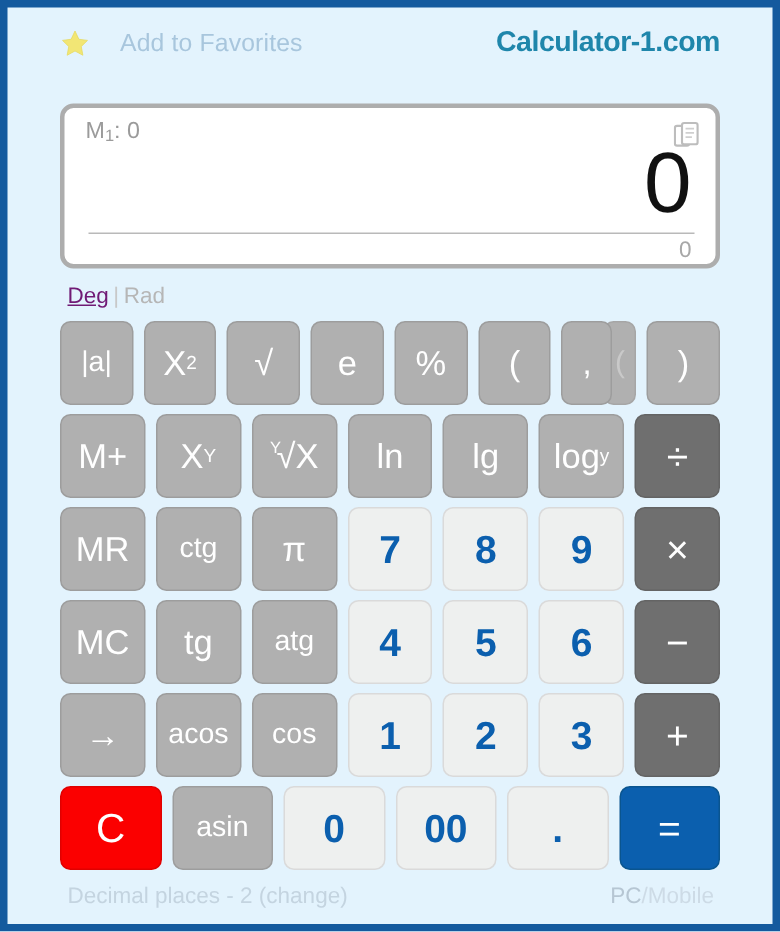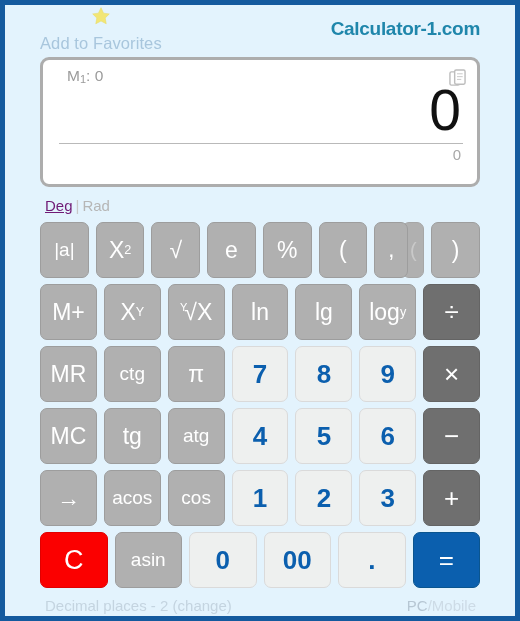--- a/index.html
+++ b/index.html
@@ -30,23 +30,22 @@
   .header {
     height: 40px;
     display: flex;
     align-items: center;
     justify-content: space-between;
     padding-top: 4px;
   }
   .fav {
     display: flex;
     align-items: center;
-    gap: 8px;
-    cursor: pointer;
-    flex-direction: column;
+    gap: 20px;
+    cursor: pointer;
   }
   .star-icon {
     width: 20px;
     height: 20px;
     display: block;
   }
   .fav-label {
     font-size: 16.5px;
     color: #a8c6dd;
     letter-spacing: 0.1px;
@@ -54,27 +53,27 @@
   .logo {
     font-size: 19px;
     font-weight: bold;
     color: #1f86ab;
     letter-spacing: -0.3px;
   }
 
   
   .display {
     position: relative;
-    margin-top: 8px;
-    height: 130px;
+    margin-top: 20px;
+    height: 110px;
     background: #ffffff;
     border: 3px solid #adadad;
     border-radius: 9px;
     box-sizing: border-box;
-    padding: 8px 12px 4px 24px;
+    padding: 8px 12px 4px 14px;
   }
   .mem {
     font-size: 15.5px;
     color: #9b9b9b;
     line-height: 1;
   }
   .mem sub {
     font-size: 11px;
     vertical-align: baseline;
     position: relative;

